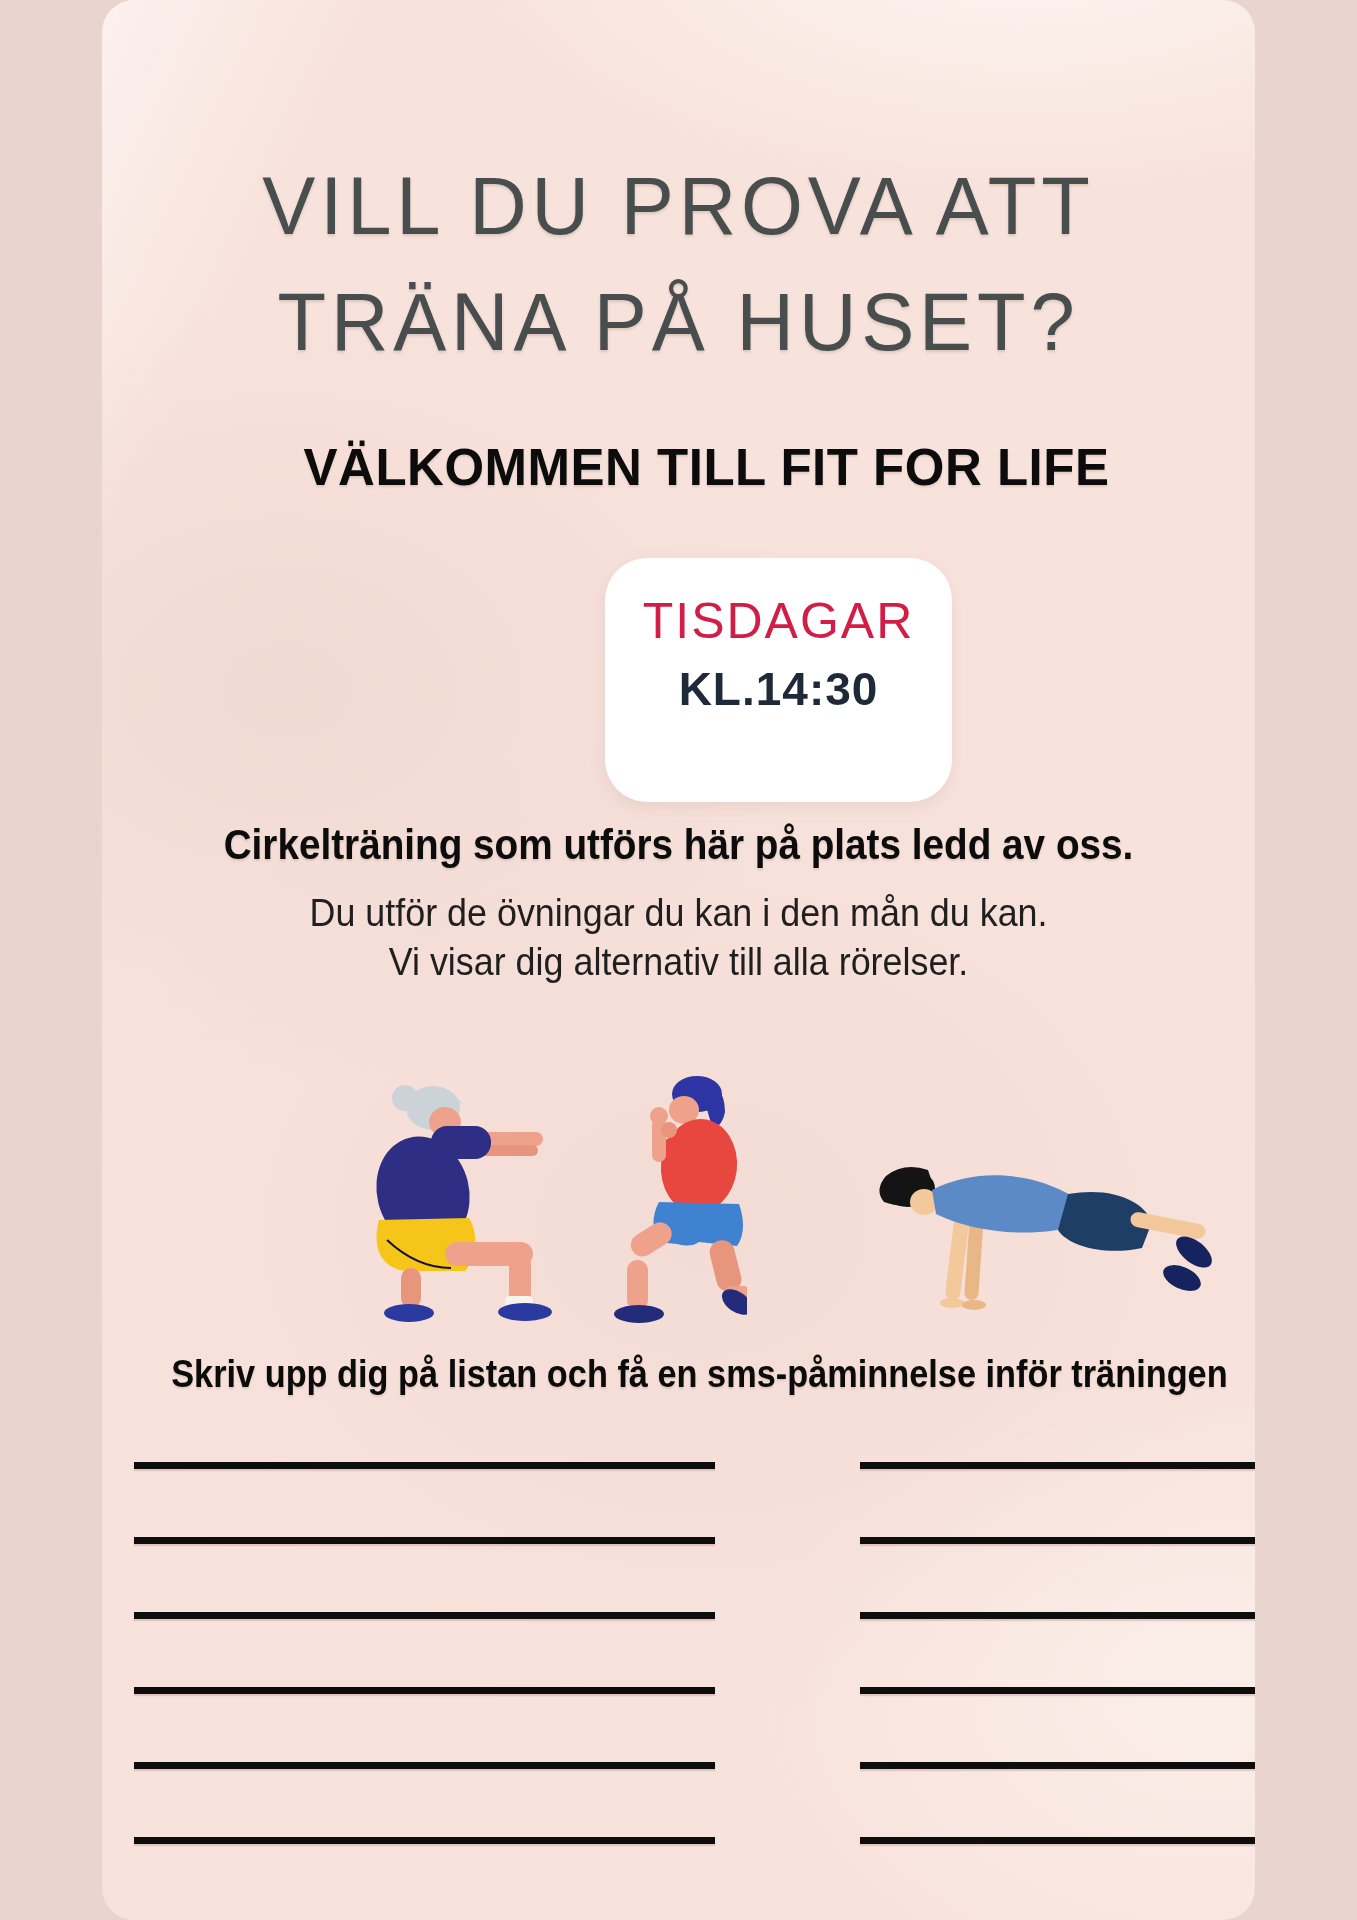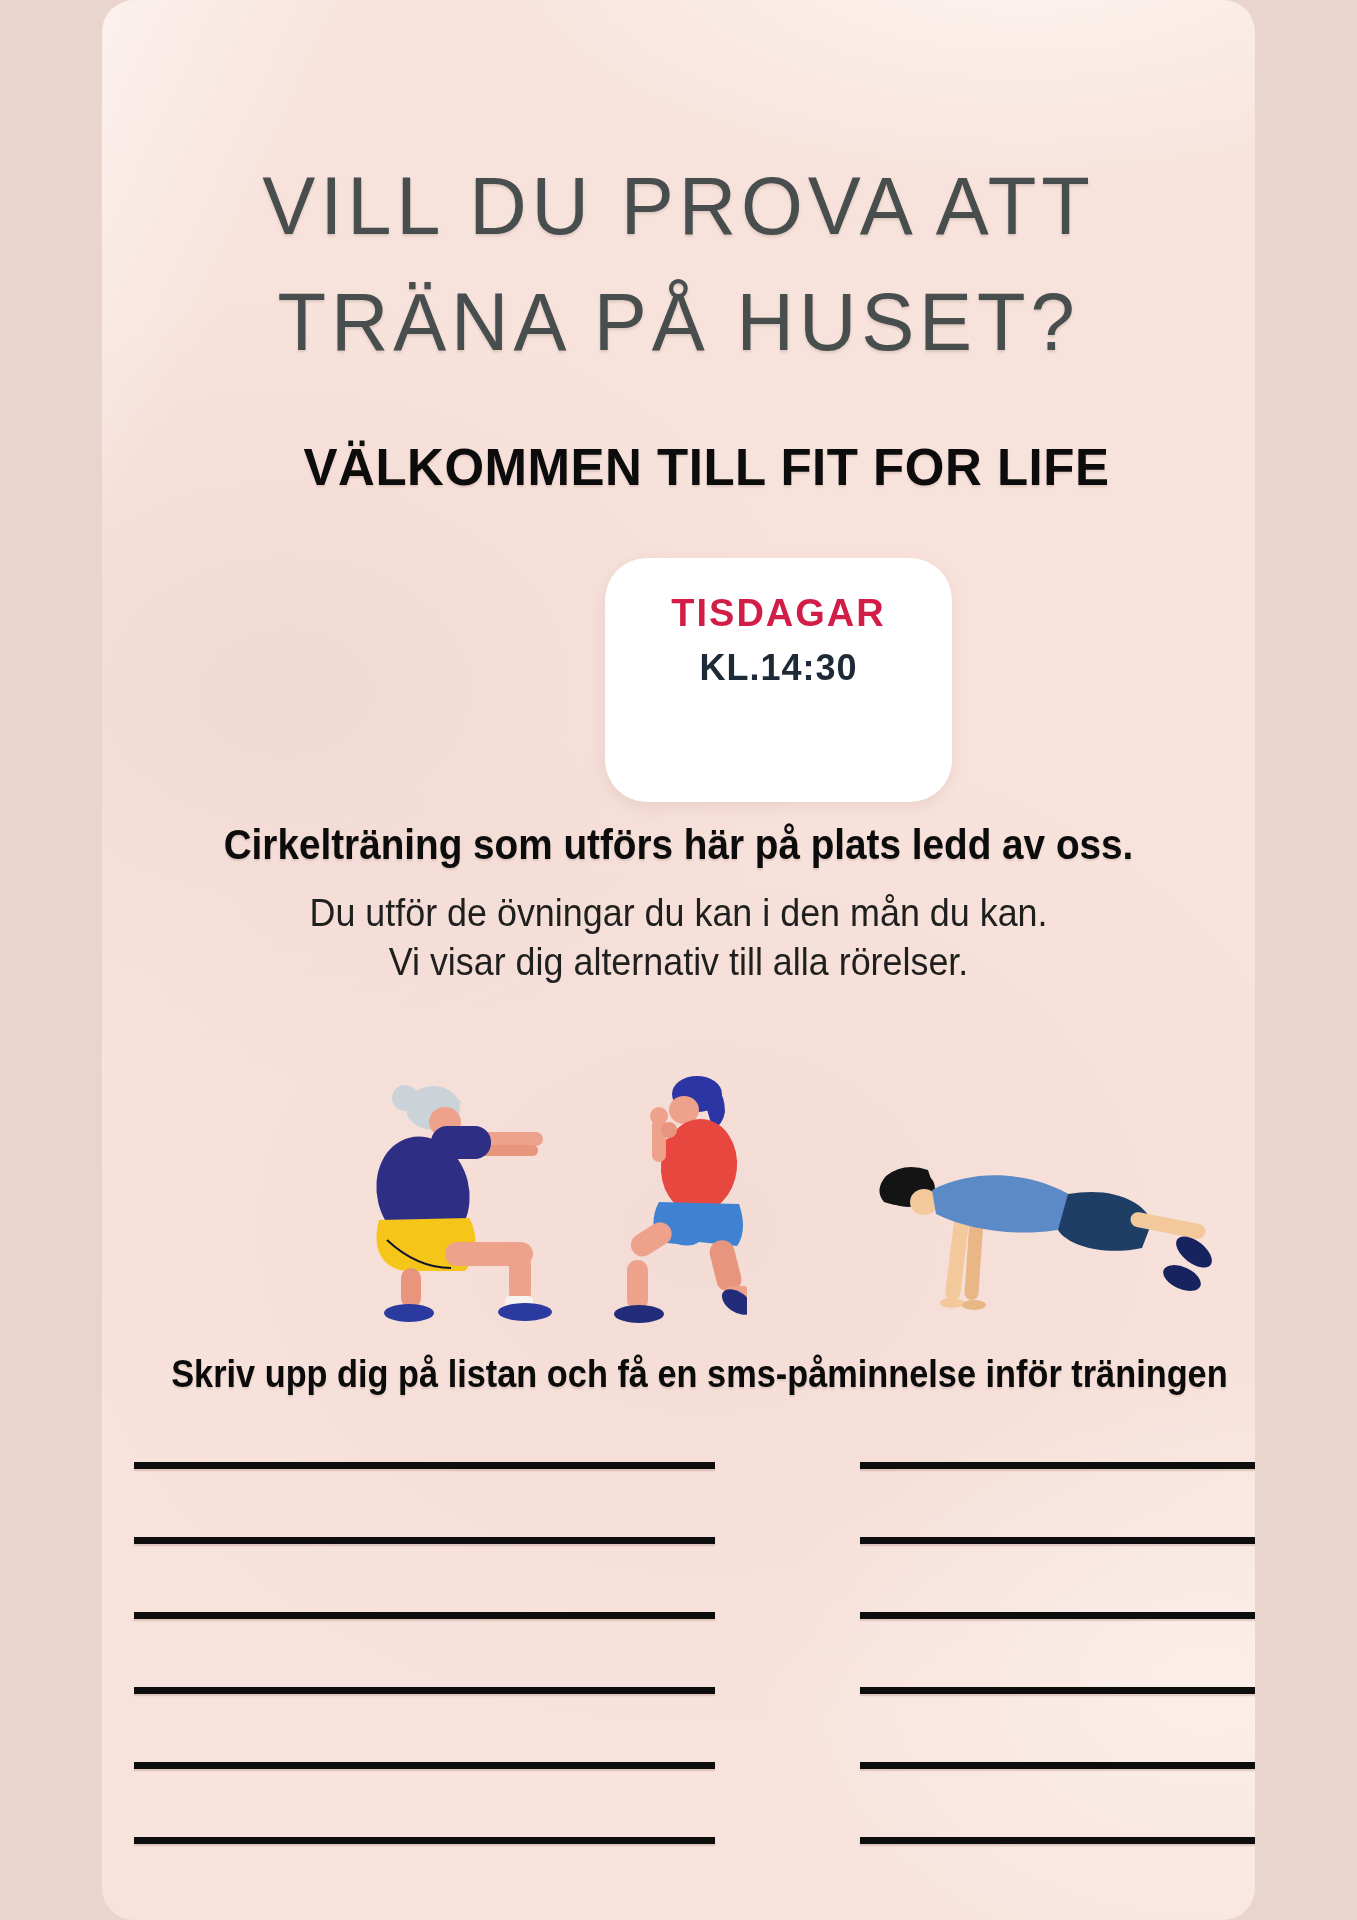--- a/index.html
+++ b/index.html
@@ -23,22 +23,22 @@
   }
   .subtitle{
     top:438px; font-size:51px; font-weight:700; color:var(--subtitle-text,#0c0c0c);
     letter-spacing:.5px; text-shadow:0 2px 2px rgba(120,90,80,.18);padding-left:28px;
   }
   .schedule-card{
     position:absolute; left:503px; top:558px; width:347px; height:244px;
     background:var(--card-background,#fff); border-radius:42px;
     box-shadow:0 5px 16px rgba(170,120,110,.15); text-align:center;
   }
-  .schedule-day{margin-top:34px; font-size:38px; font-weight:700; letter-spacing:2px; color:var(--day-text,#d21d46);}
-  .schedule-time{margin-top:12px; font-size:36px; font-weight:700; letter-spacing:1px; color:var(--time-text,#1f2a38);}
+  .schedule-day{margin-top:34px; font-size:50px; font-weight:400; letter-spacing:2px; color:var(--day-text,#d21d46);}
+  .schedule-time{margin-top:12px; font-size:46px; font-weight:700; letter-spacing:1px; color:var(--time-text,#1f2a38);}
   .lead{
     top:820px; font-size:43px; font-weight:700; color:var(--subtitle-text,#0c0c0c);
     transform:scaleX(.90); text-shadow:0 2px 2px rgba(120,90,80,.18);
   }
   .body-copy{
     top:888px; font-size:39px; line-height:49px; font-weight:400;
     color:var(--body-text,#1f1f1f); transform:scaleX(.92);
   }
   .signup-heading{
     top:1352px; font-size:39px; font-weight:700; color:var(--heading-text,#0b0b0b);

